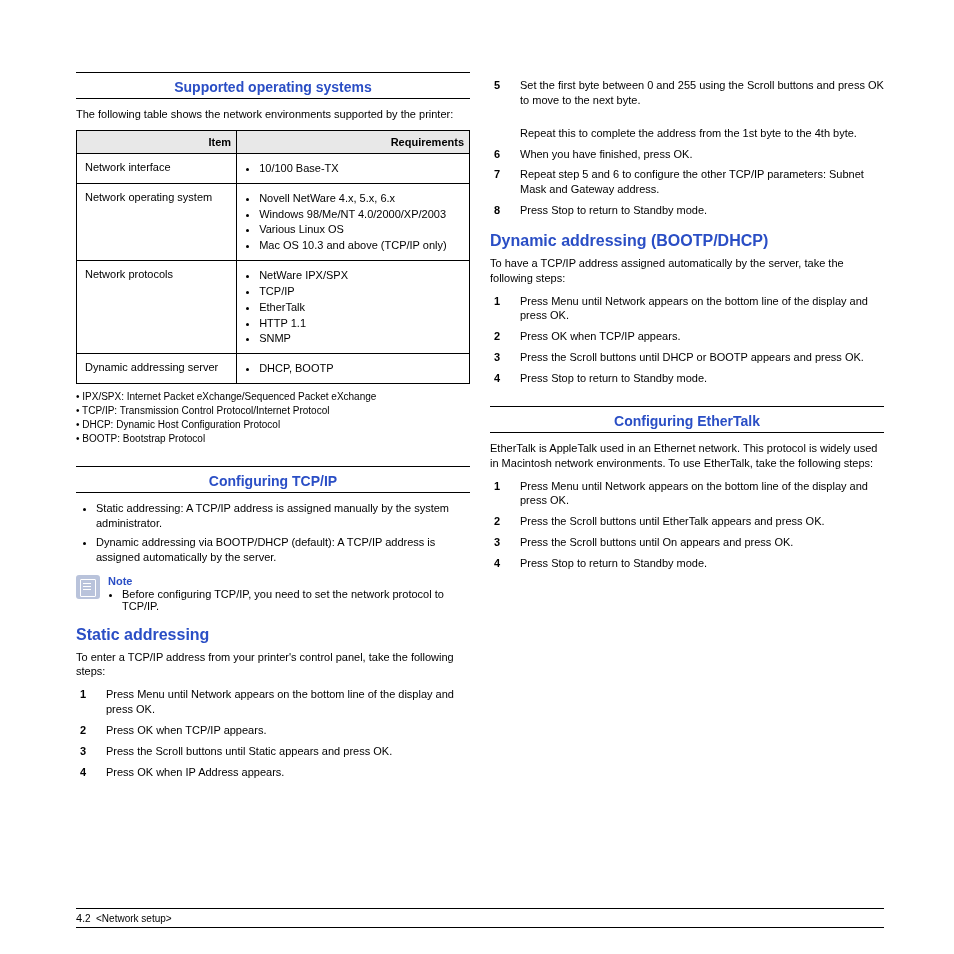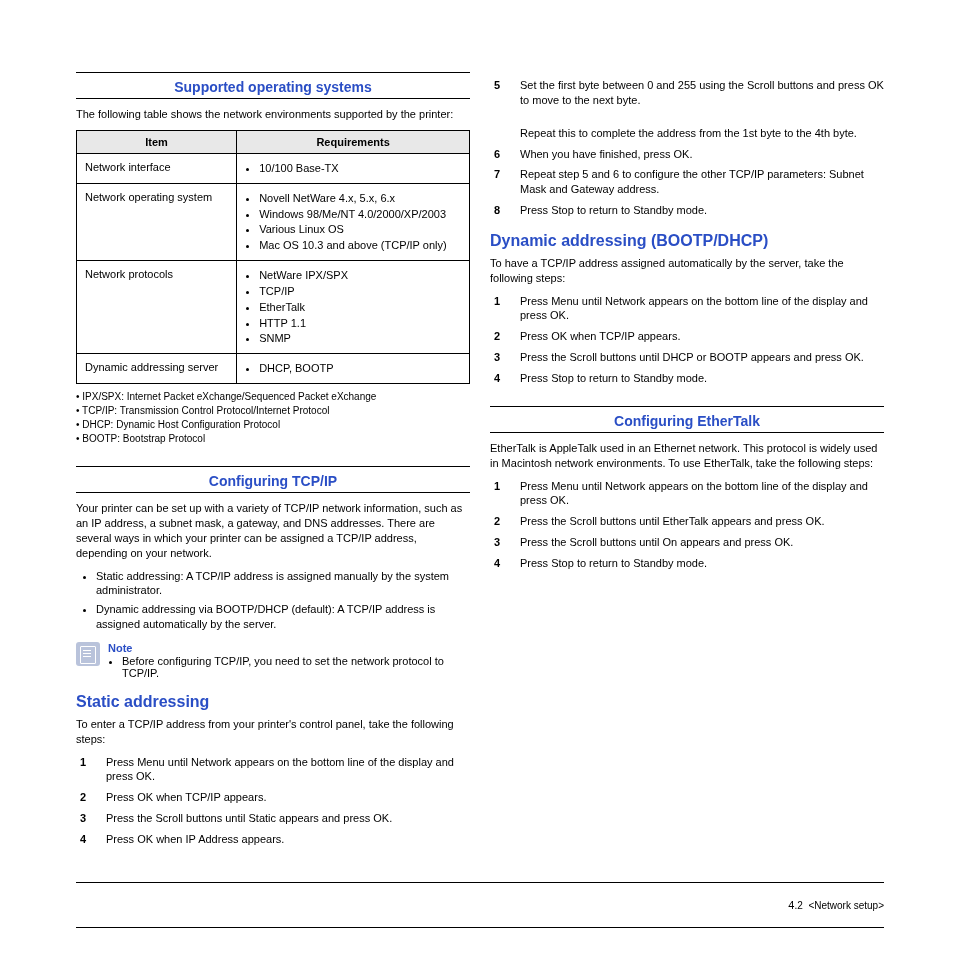--- a/index.html
+++ b/index.html
@@ -3,41 +3,41 @@
 <meta charset="utf-8">
 <style>
 body{margin:0;background:#fff;color:#000;font-family:Arial,Helvetica,sans-serif;font-size:11px}
 .page{width:954px;height:954px;position:relative;padding:72px 70px 0 76px;box-sizing:border-box}
 .cols{display:flex;gap:20px}
 .col{flex:1;min-width:0}
 h2{color:#2a4ec5;font-size:14px;font-weight:bold;text-align:center;margin:0 0 8px 0;padding:6px 0 3px 0;border-top:1px solid #000;border-bottom:1px solid #000}
 h3{color:#2a4ec5;font-size:16px;font-weight:bold;margin:14px 0 6px 0}
 p{margin:0 0 8px 0;line-height:1.35}
 table{border-collapse:collapse;width:100%;margin:6px 0 6px 0}
-th{background:#e8e8e8;font-weight:bold;text-align:center;padding:5px;border:1px solid #000;font-size:11px}
+th{background:#e8e8e8;font-weight:bold;text-align:right;padding:5px;border:1px solid #000;font-size:11px}
 td{border:1px solid #000;padding:6px 8px;vertical-align:top;font-size:11px;line-height:1.35}
 td ul{margin:0;padding-left:14px}
 td ul li{margin:1px 0}
 .notes{font-size:10px;line-height:1.4;margin-bottom:20px}
 .notes div{margin:0}
 .blist{margin:0 0 10px 0;padding-left:20px}
 .blist li{margin:4px 0;line-height:1.35}
 ol.steps{list-style:none;margin:0;padding:0}
 ol.steps li{display:flex;margin:6px 0;line-height:1.35}
 ol.steps li .num{font-weight:bold;width:26px;flex-shrink:0;padding-left:4px}
 ol.steps li .txt{flex:1}
 ol.steps li .txt .sub{display:block;margin-top:18px}
 .notebox{display:flex;margin:8px 0 12px 0}
 .nbicon{width:24px;height:24px;background:#b9c3db;border-radius:3px;margin-right:8px;flex-shrink:0;position:relative}
 .nbicon::before{content:"";position:absolute;left:4px;top:4px;width:14px;height:16px;border:1px solid #fff;border-radius:1px}
 .nbicon::after{content:"";position:absolute;left:7px;top:8px;width:8px;height:1px;background:#fff;box-shadow:0 3px 0 #fff,0 6px 0 #fff}
 .nbt{font-size:11px}
 .nbt .nbtitle{color:#2a4ec5;font-weight:bold}
 .nbt ul{margin:1px 0 0 0;padding-left:14px}
-.footer{position:absolute;left:76px;right:70px;bottom:26px;border-top:1px solid #000;border-bottom:1px solid #000;padding:16px 0;text-align:right;font-size:10px}
+.footer{position:absolute;left:76px;right:70px;bottom:26px;border-top:1px solid #000;border-bottom:1px solid #000;padding:3px 0;text-align:left;font-size:10px}
 .footer b{font-size:11px}
 b{font-weight:normal}
 .gap{height:14px}
 </style>
 </head>
 <body>
 
 <div class="page">
 <div class="cols">
 
@@ -92,21 +92,20 @@
   </tbody>
         </table>
   <div class="notes">
     <div>• IPX/SPX: Internet Packet eXchange/Sequenced Packet eXchange</div>
     <div>• TCP/IP: Transmission Control Protocol/Internet Protocol</div>
     <div>• DHCP: Dynamic Host Configuration Protocol</div>
     <div>• BOOTP: Bootstrap Protocol</div>
   </div>
 
   <h2>Configuring TCP/IP</h2>
-  <p>Your printer can be set up with a variety of TCP/IP network information, such as an IP address, a subnet mask, a gateway, and DNS addresses. There are several ways in which your printer can be assigned a TCP/IP address, depending on your network.</p>
   <ul class="blist">
     <li>Static addressing: A TCP/IP address is assigned manually by the system administrator.</li>
     <li>Dynamic addressing via BOOTP/DHCP (default): A TCP/IP address is assigned automatically by the server.</li>
   </ul>
   <div class="notebox">
     <div class="nbicon"></div>
     <div class="nbt">
       <span class="nbtitle">Note</span>
       <ul>
               <li>Before configuring TCP/IP, you need to set the network protocol to TCP/IP.</li>

